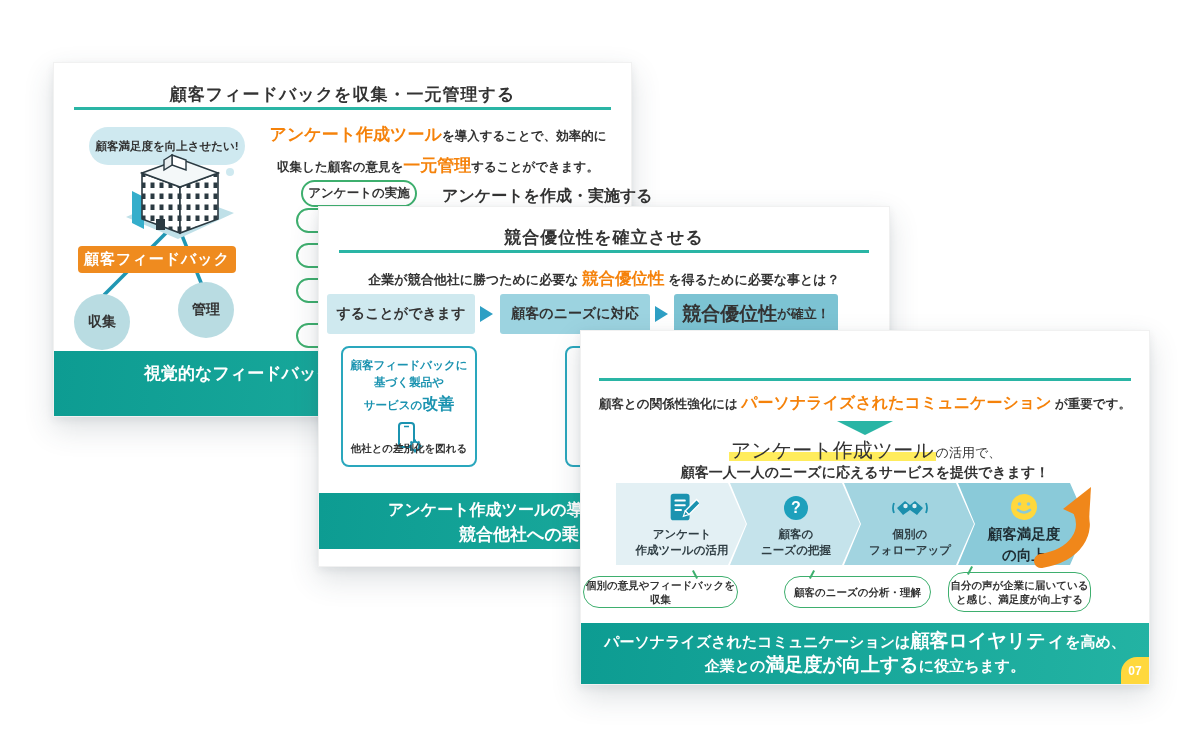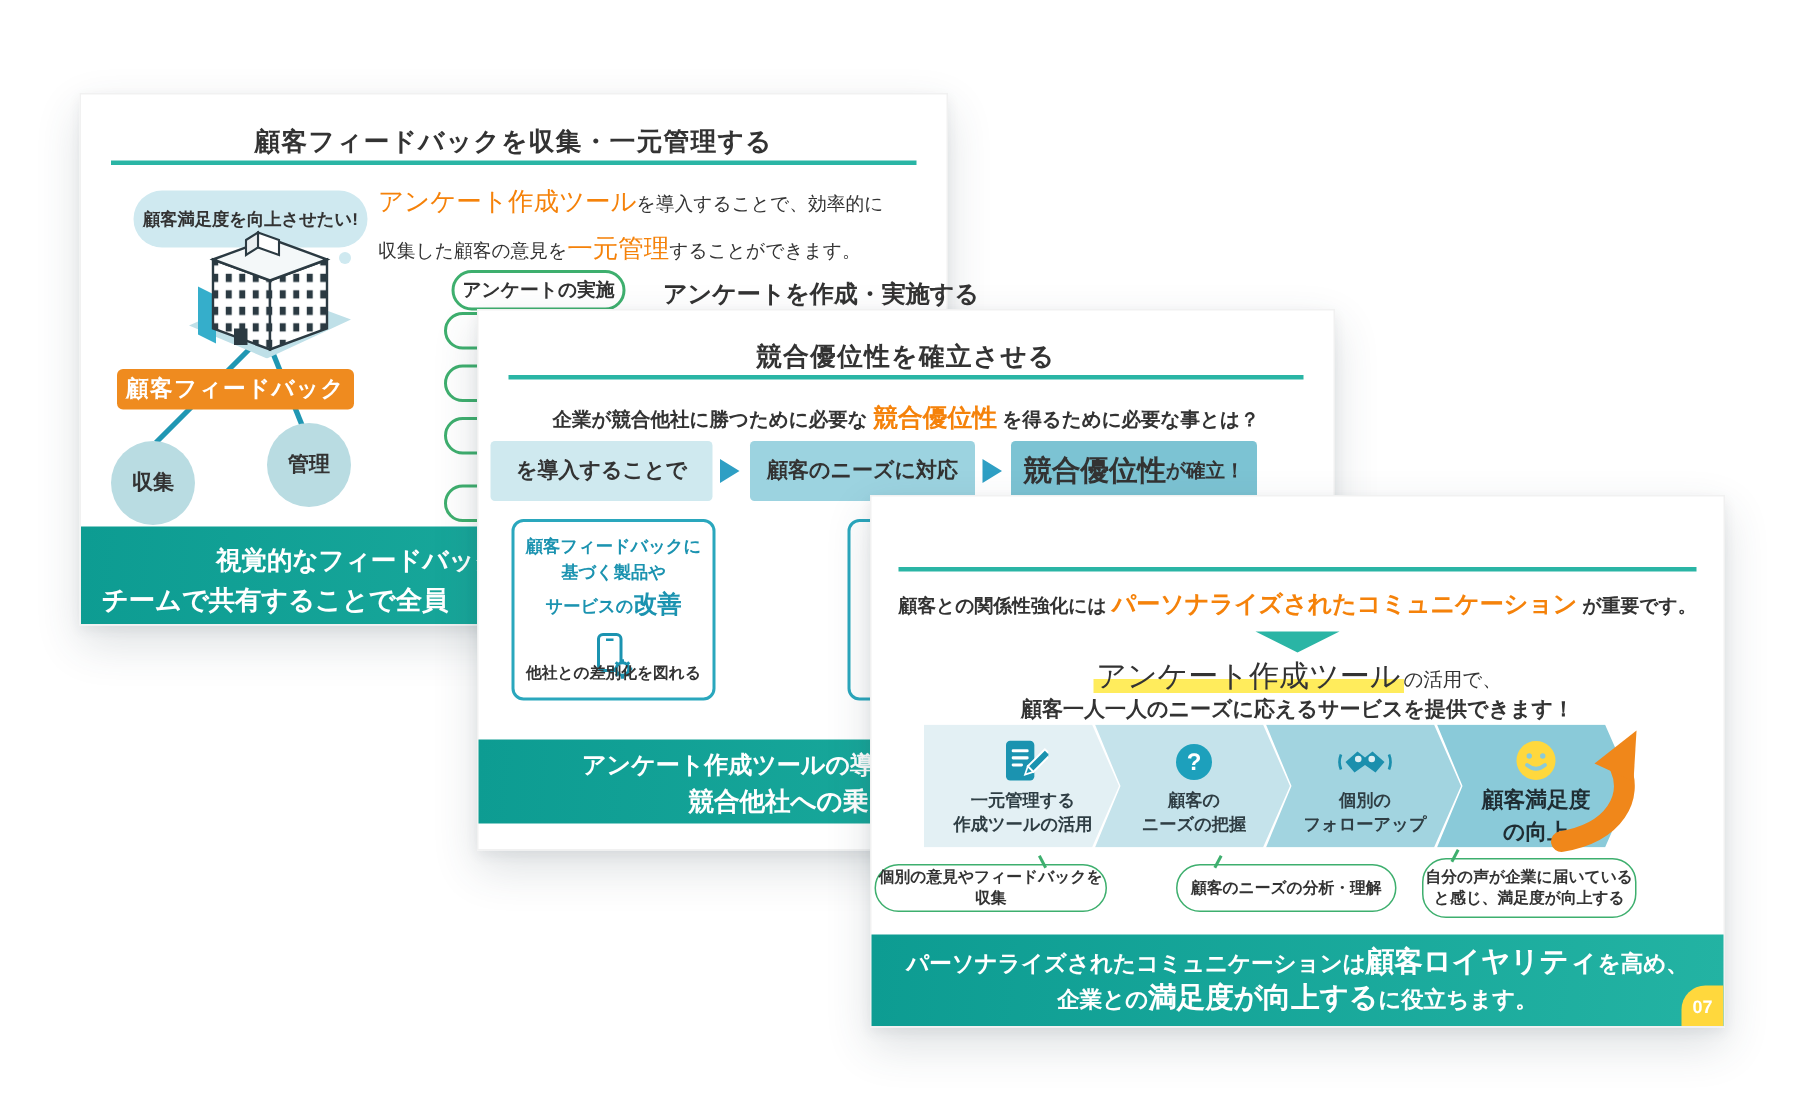--- a/index.html
+++ b/index.html
@@ -26,22 +26,22 @@
   .s1-bubble-dot{position:absolute;left:172px;top:105px;width:8px;height:8px;border-radius:50%;background:#cfe9f0;}
   .s1-lines{position:absolute;left:0;top:0;width:577px;height:353px;pointer-events:none;}
   .s1-building{position:absolute;left:58px;top:84px;width:132px;height:92px;}
   .s1-label{position:absolute;left:24px;top:183px;width:158px;height:27px;background:#ef8b1f;border-radius:4px;
             color:#fff;font-size:15px;font-weight:bold;letter-spacing:1px;
             display:flex;align-items:center;justify-content:center;}
   .s1-circle{position:absolute;width:56px;height:56px;border-radius:50%;background:#b9dce2;
              display:flex;align-items:center;justify-content:center;font-size:14px;font-weight:bold;}
   .s1-circle.c1{left:20px;top:231px;}
   .s1-circle.c2{left:124px;top:219px;}
-  .s1-intro{position:absolute;left:198px;top:56px;width:372px;
-            font-size:12.5px;font-weight:normal;line-height:1.85;}
+  .s1-intro{position:absolute;left:198px;top:56px;width:372px;text-align:center;
+            font-size:12.5px;font-weight:bold;line-height:1.85;}
   .s1-intro .em{color:#f5820a;font-size:17px;}
   .s1-pill{position:absolute;left:247px;top:117px;width:116px;height:27px;border:2px solid #3eaf6e;
            border-radius:15px;background:#fff;display:flex;align-items:center;justify-content:center;
            font-size:12.5px;font-weight:bold;box-sizing:border-box;}
   .s1-pill-desc{position:absolute;left:388px;top:123px;font-size:16px;font-weight:bold;white-space:nowrap;}
   .s1-pill-connector{position:absolute;left:277px;top:143px;width:2.5px;height:10px;background:#3eaf6e;}
   .s1-ghost{position:absolute;left:242px;width:160px;height:25px;border:2px solid #3eaf6e;
             border-radius:14px;background:#fff;box-sizing:border-box;}
   #slide1 .band{top:288px;height:65px;}
   #slide1 .band .l1{left:90px;top:11px;font-size:17px;}
@@ -155,33 +155,32 @@
     <div class="s1-pill">アンケートの実施</div>
     <div class="s1-pill-desc">アンケートを作成・実施する</div>
     <div class="s1-pill-connector"></div>
     <div class="s1-ghost" style="top:145px"></div>
     <div class="s1-ghost" style="top:180px"></div>
     <div class="s1-ghost" style="top:215px"></div>
     <div class="s1-ghost" style="top:260px"></div>
 
     <div class="band">
       <div class="l1">視覚的なフィードバック</div>
-      <div class="l2">チームで共有することで全員</div>
     </div>
   </div>
 
   <div class="slide" id="slide2">
     <div class="s-title">競合優位性を確立させる</div>
     <div class="s-underline"></div>
 
     <div class="s2-sub">
       <span>企業が競合他社に勝つために必要な </span><span class="em">競合優位性</span><span> を得るために必要な事とは？</span>
     </div>
 
-    <div class="s2-box b1">を導入することで</div>
+    <div class="s2-box b1">することができます</div>
     <div class="s2-arrow a1"></div>
     <div class="s2-box b2">顧客のニーズに対応</div>
     <div class="s2-arrow a2"></div>
     <div class="s2-box b3">
       <span class="em">競合優位性</span>
         <span>が確立！</span>
     </div>
 
     <div class="s2-card c1">
       <div class="txt">
@@ -245,21 +244,21 @@
             <rect x="6" y="3" width="20" height="28" rx="3" fill="#1b93b0"></rect>
             <rect x="10" y="9" width="12" height="2.2" rx="1" fill="#fff"></rect>
             <rect x="10" y="14" width="12" height="2.2" rx="1" fill="#fff"></rect>
             <rect x="10" y="19" width="8" height="2.2" rx="1" fill="#fff"></rect>
             <g transform="rotate(45 26 20)">
               <rect x="23.5" y="7" width="5.5" height="17" fill="#1b93b0" stroke="#fff" stroke-width="1.4"></rect>
               <polygon points="23.5,24 29,24 26.2,29.5" fill="#1b93b0" stroke="#fff" stroke-width="1.2"></polygon>
             </g>
           </svg>
         </div>
-        <div class="t"><span>一元管理する</span><br><span>作成ツールの活用</span></div>
+        <div class="t"><span>アンケート</span><br><span>作成ツールの活用</span></div>
       </div>
       <div class="chev notch" style="left:114px;background:#c5e3eb">
         <div class="icon">
           <svg width="32" height="32" viewBox="0 0 36 36">
             <circle cx="18" cy="18" r="13.5" fill="#1da0bc"></circle>
             <text x="18" y="24" text-anchor="middle" font-size="18" font-weight="bold" fill="#ffffff">?</text>
           </svg>
         </div>
         <div class="t"><span>顧客の</span><br><span>ニーズの把握</span></div>
       </div>

